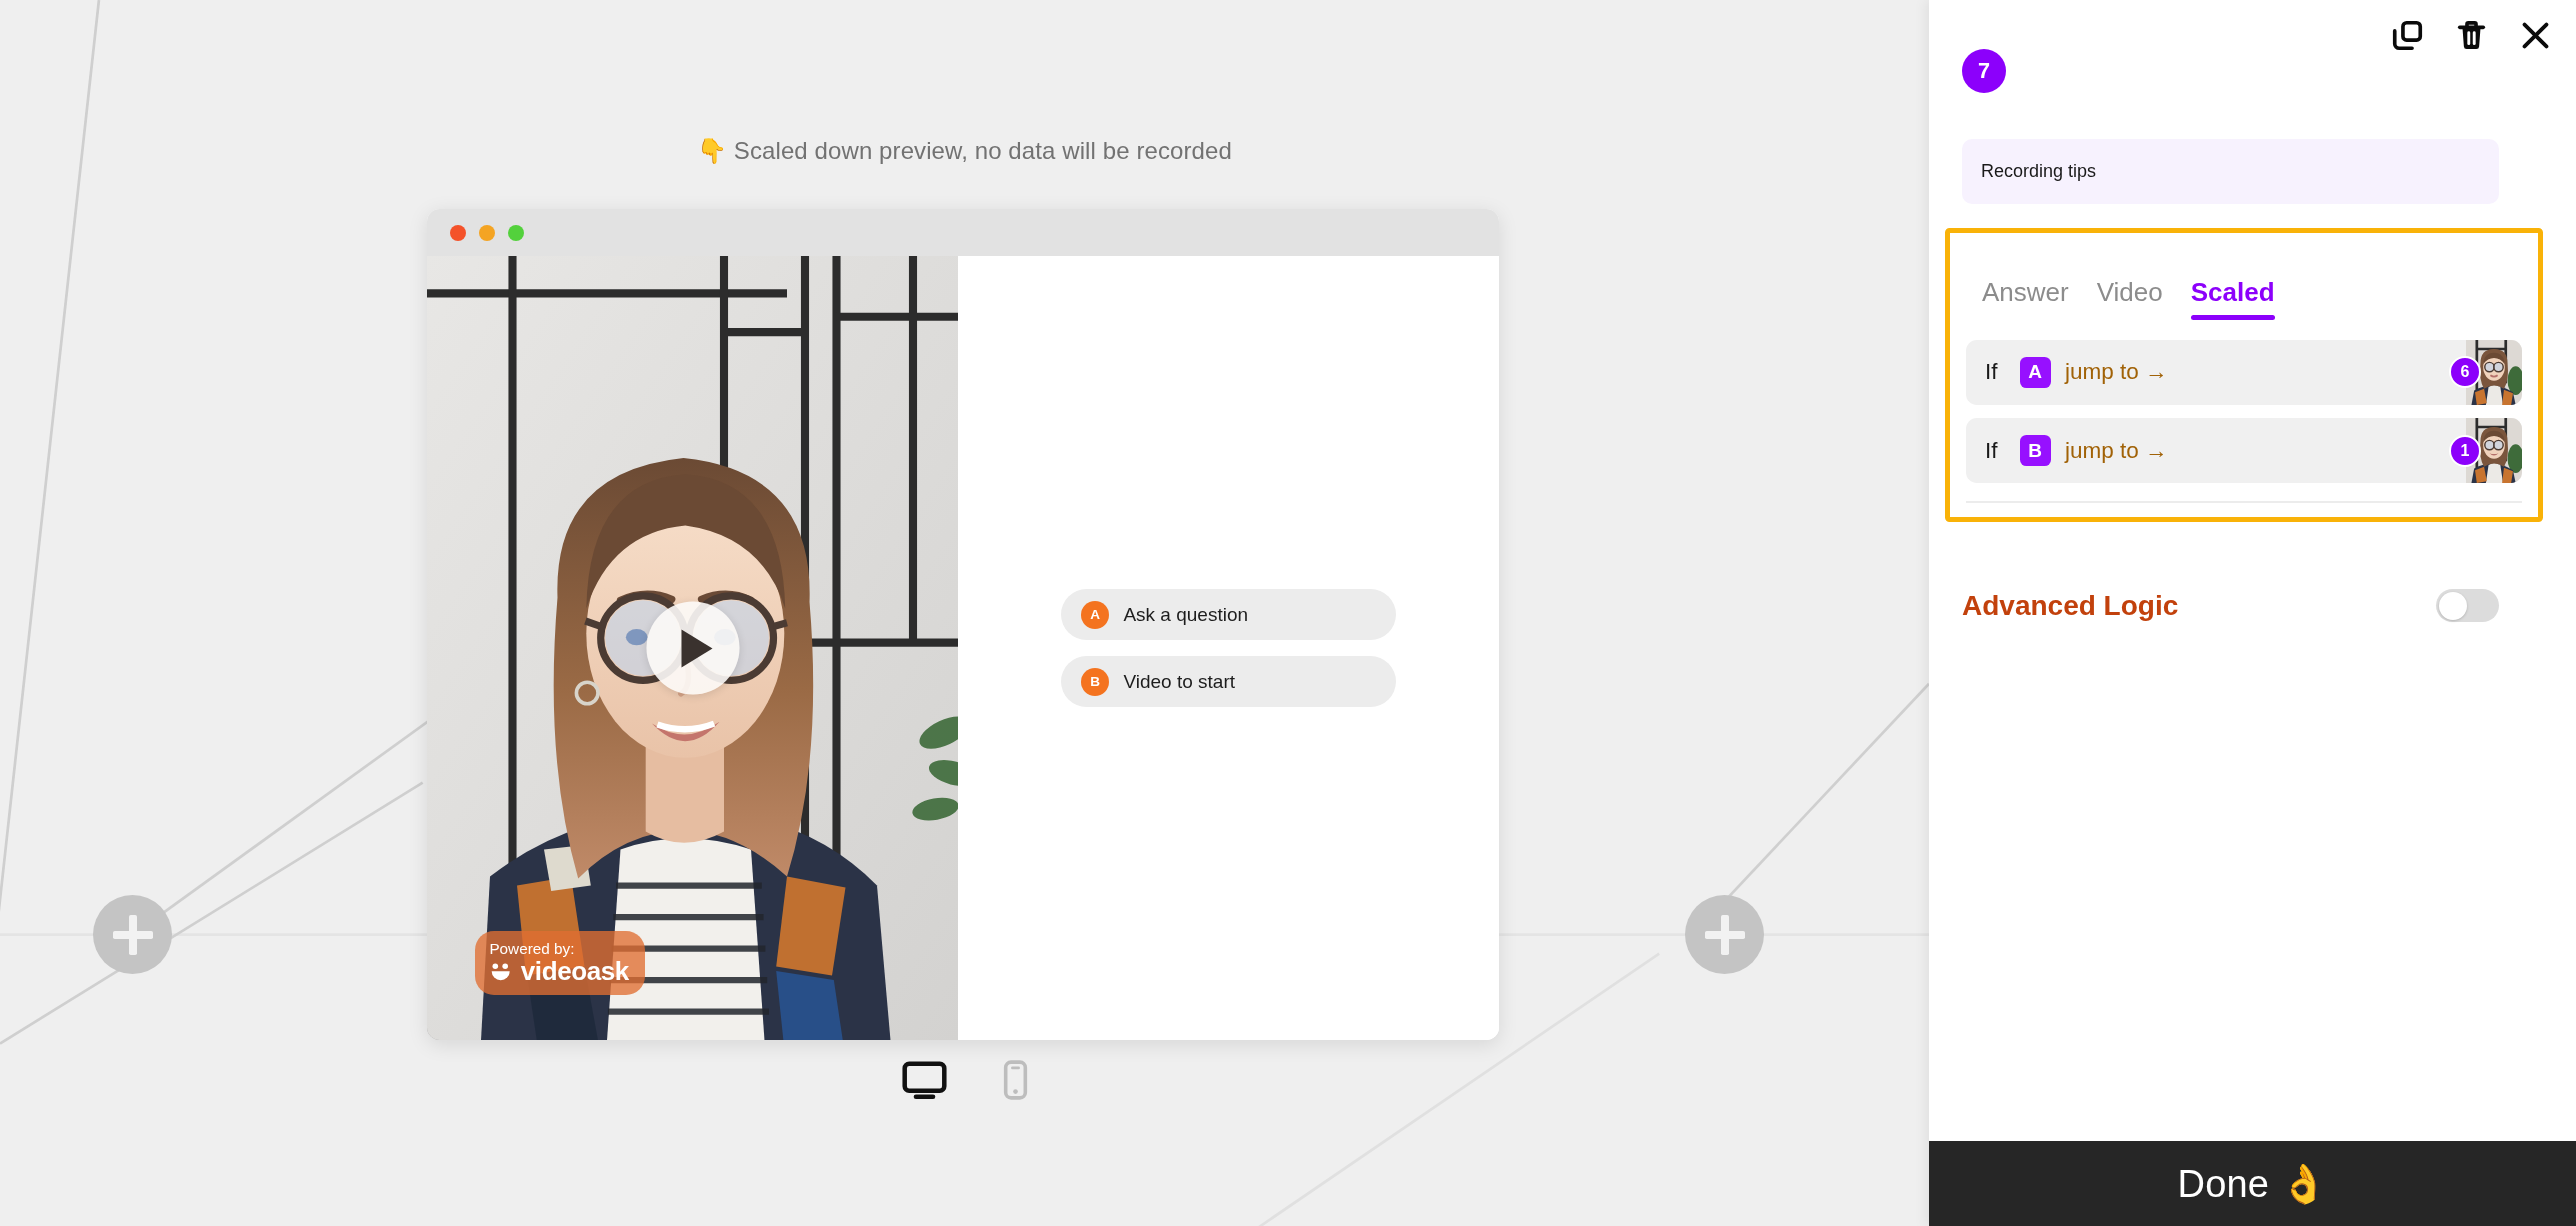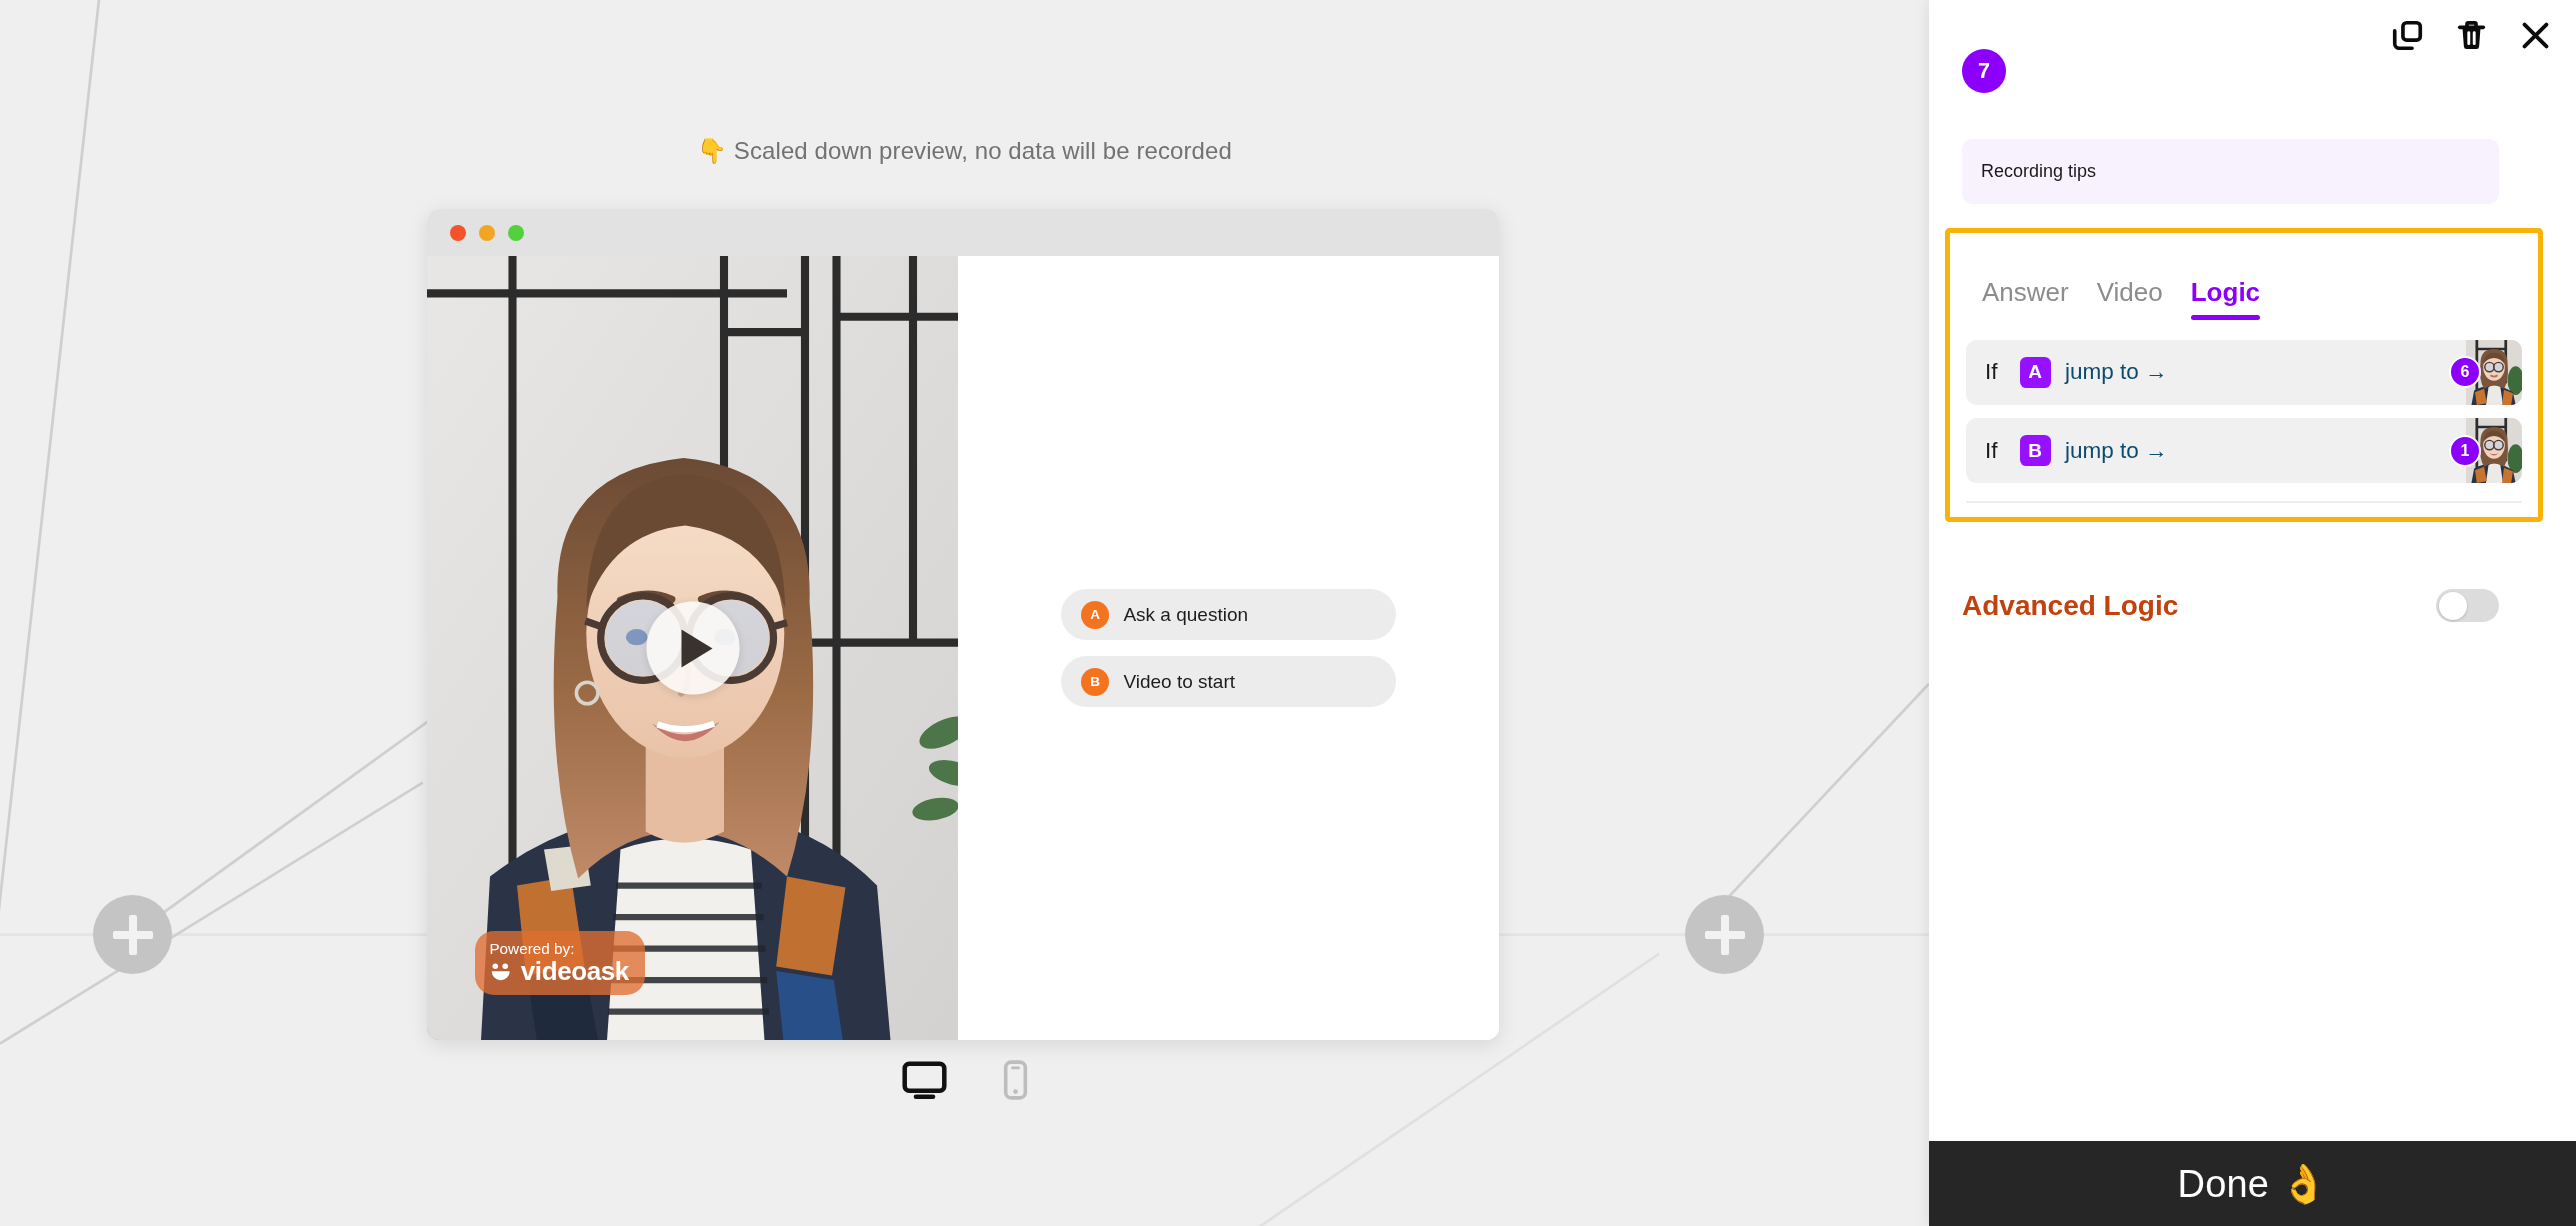--- a/index.html
+++ b/index.html
@@ -227,21 +227,21 @@
   }
   .logic-if { font-size: 22.5px; color: #1a1a1a; margin-right: 22px; }
   .logic-letter {
     width: 31px; height: 31px;
     border-radius: 6.3px;
     background: #9710ff; color: #fff;
     font-size: 19px; font-weight: 700;
     display: flex; align-items: center; justify-content: center;
     margin-right: 14.4px;
   }
-  .logic-jump { font-size: 22.5px; color: #0c4a6e; text-align: center; }
+  .logic-jump { font-size: 22.5px; color: #a16207; text-align: center; }
   .logic-thumb {
     position: absolute;
     right: 0; top: 0;
     width: 56px; height: 65px;
     border-radius: 0 10.8px 10.8px 0;
     overflow: hidden;
   }
   .logic-thumb svg { width: 100%; height: 100%; display: block; }
   .logic-num {
     position: absolute;
@@ -494,21 +494,21 @@
 
     <div class="step-badge">7</div>
 
     <input class="title-input" placeholder="Add a title" value="Recording tips" style="">
 
     <div class="logic-box">
 
       <div class="tabs">
         <div class="tab">Answer</div>
         <div class="tab">Video</div>
-        <div class="tab active">Logic</div>
+        <div class="tab active">Scaled</div>
       </div>
 
       <div class="logic-rows">
 
         <div class="logic-row">
           <span class="logic-if">If</span>
           <span class="logic-letter">A</span>
           <span class="logic-jump">jump to →</span>
           <span class="logic-num">6</span>
           <span class="logic-thumb">

